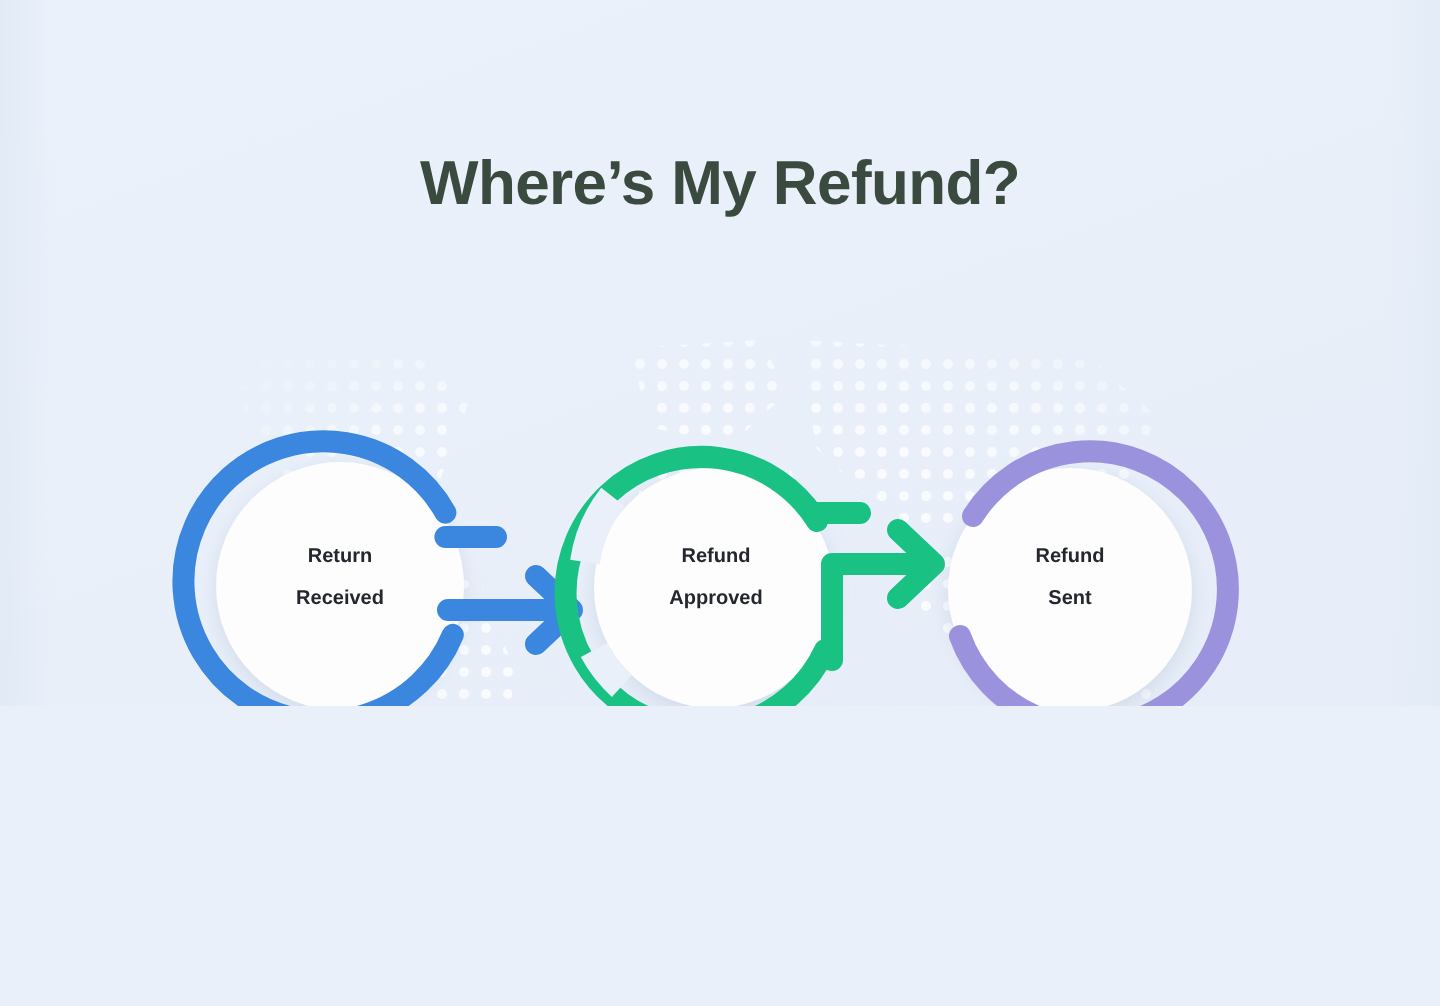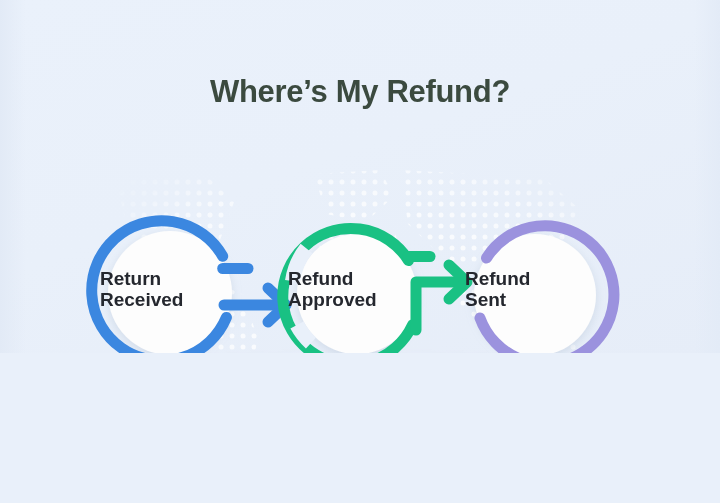--- a/index.html
+++ b/index.html
@@ -72,22 +72,23 @@
     position: absolute;
     left: 0;
     top: 0;
     width: 720px;
     height: 503px;
     pointer-events: none;
   }
 
   .stage-label {
     position: absolute;
+    text-align: center;
     color: #24272e;
-    font-size: 19px;
+    font-size: 10px;
     font-weight: bold;
     line-height: 21px;
     white-space: pre-line;
     pointer-events: none;
   }
   .stage-label.s0 { left: 100px; top: 268px; width: 140px; }
   .stage-label.s1 { left: 288px; top: 268px; width: 140px; }
   .stage-label.s2 { left: 465px; top: 268px; width: 140px; }
 
   .hit-circle {

